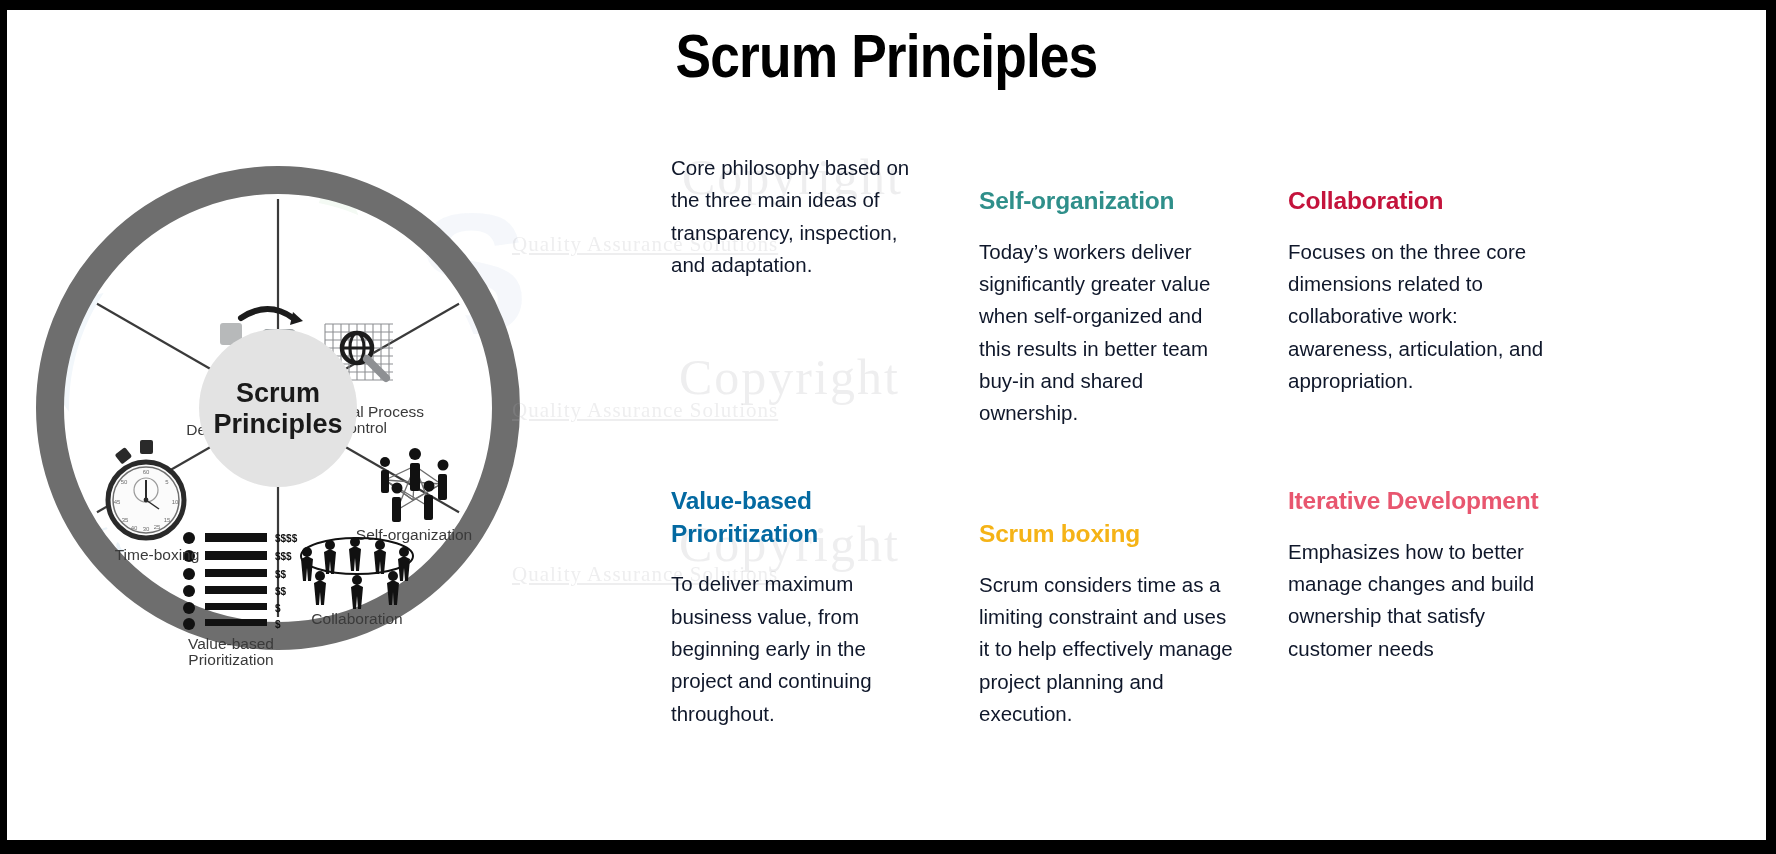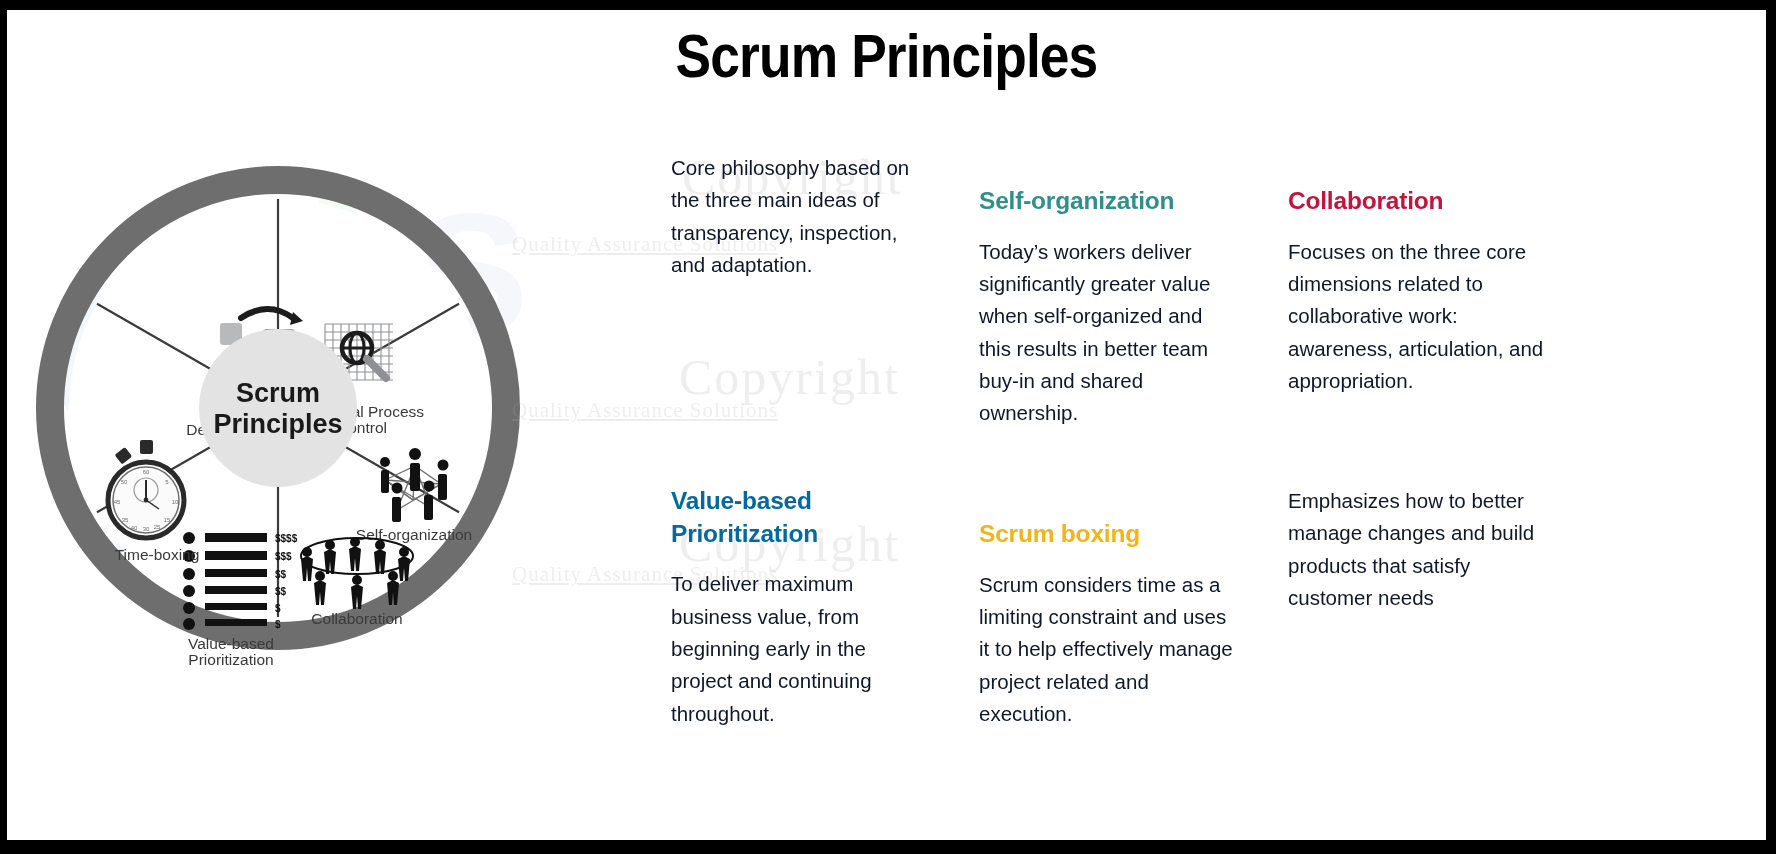--- a/index.html
+++ b/index.html
@@ -301,21 +301,23 @@
     </div>
 
     <div class="cell c3">
       <h3 style="color: #0369a1;">Value-based
 Prioritization</h3>
       <p>To deliver maximum business value, from beginning early in the project and continuing throughout.</p>
     </div>
 
     <div class="cell c4">
       <h3 style="color: rgb(245, 179, 22);">Scrum boxing</h3>
-      <p>Scrum considers time as a limiting constraint and uses it to help effectively manage project related and execution.</p>
+      <p>Scrum considers time as a limiting constraint and uses it to help effectively manage project planning and execution.</p>
     </div>
 
     <div class="cell c5">
-      <p>Emphasizes how to better manage changes and build products that satisfy customer needs</p>
+      <h3 style="color: rgb(232, 86, 111);">Iterative
+Development</h3>
+      <p>Emphasizes how to better manage changes and build ownership that satisfy customer needs</p>
     </div>
 
   </div>
 </div>
 
 </body></html>

